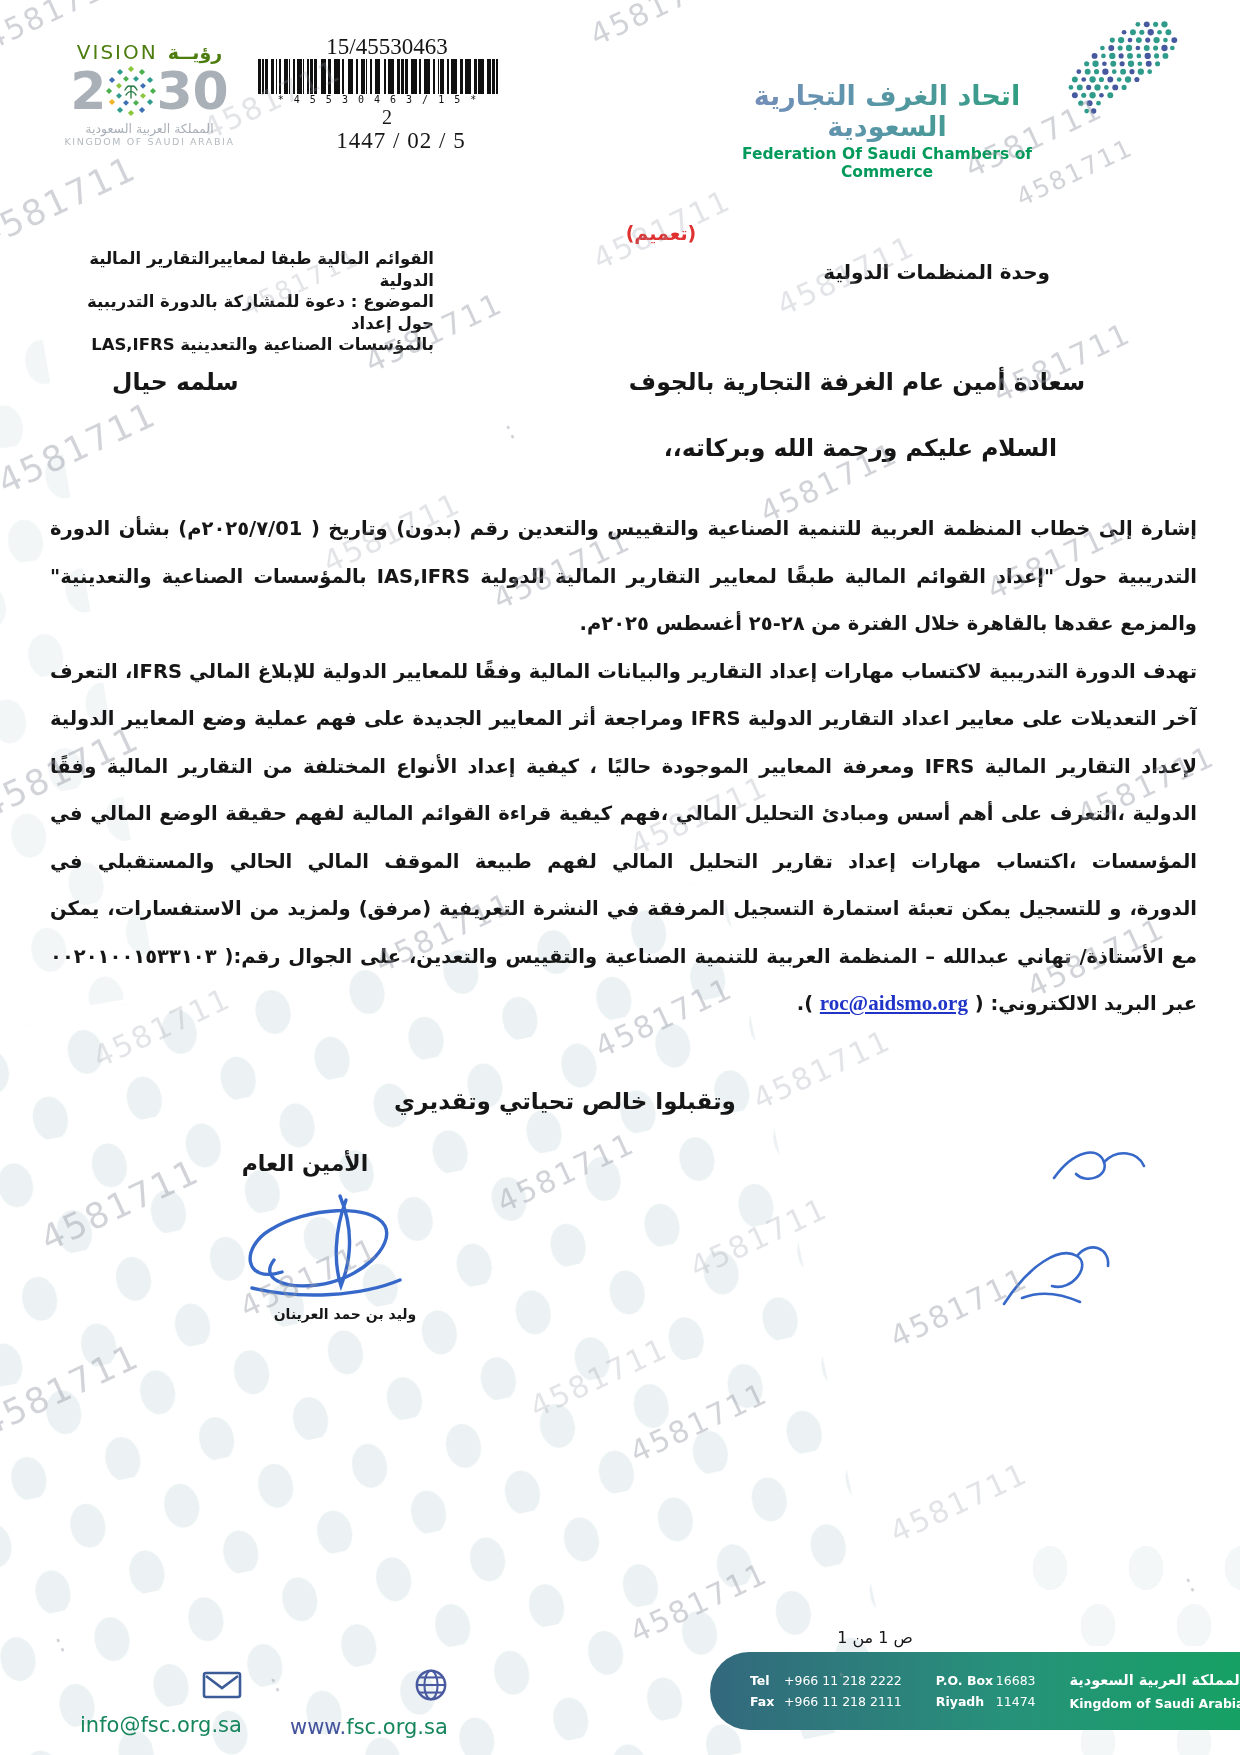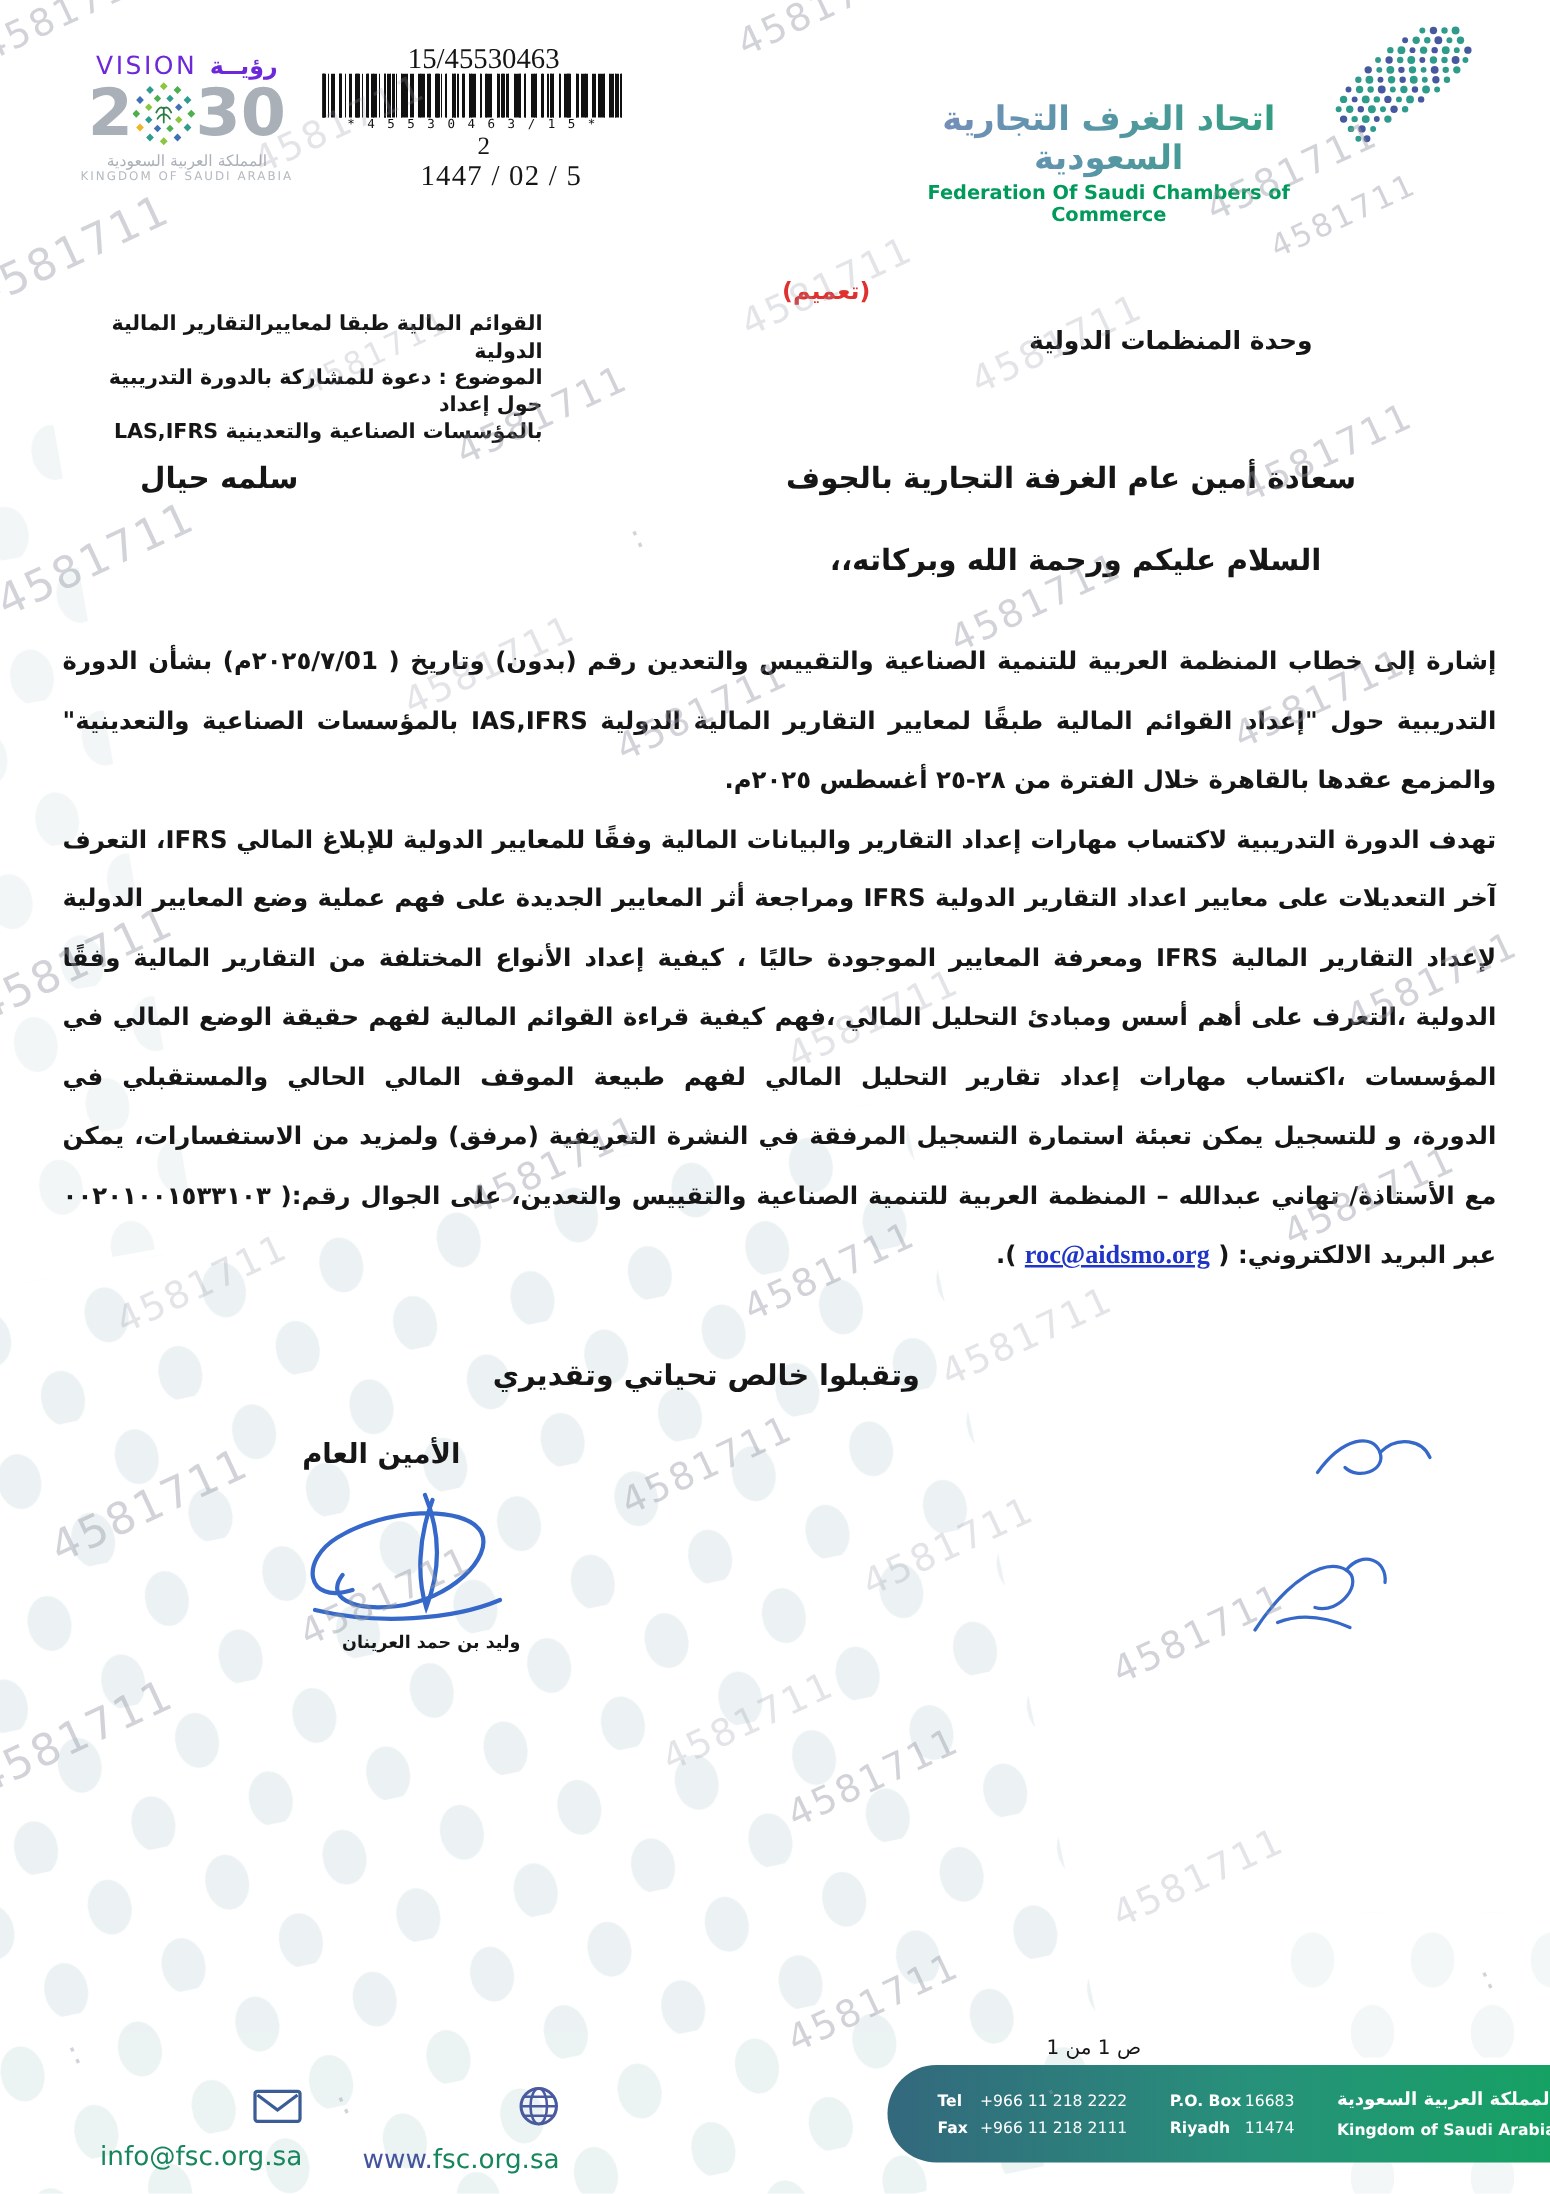--- a/index.html
+++ b/index.html
@@ -18,21 +18,21 @@
   .wm{position:absolute;z-index:5;pointer-events:none;color:#9298a4;opacity:.42;
       font-size:30px;letter-spacing:2px;transform:rotate(-25deg);white-space:nowrap;
       font-family:"DejaVu Sans",sans-serif;}
   .wm-lg{font-size:35px;}
   .wm-sm{font-size:25px;}
   .wm-b{opacity:.26;}
   .wm-colon{font-size:26px;letter-spacing:0;}
   
   .vision{position:absolute;left:62px;top:40px;width:175px;text-align:center;z-index:2;color:#a6adb4;}
   .vision-row1{display:flex;justify-content:center;align-items:baseline;gap:10px;
-               font-size:20px;letter-spacing:2px;color:#6d28d9;}
+               font-size:20px;letter-spacing:2px;color:#4d7c0f;}
   .vision-ar{font-size:19px;font-weight:bold;letter-spacing:0;}
   .vision-row2{display:flex;justify-content:center;align-items:center;font-size:52px;
                font-weight:bold;color:#a9b0b7;line-height:1.05;}
   .vision-row3{font-size:12.5px;margin-top:2px;color:#a9b0b7;}
   .vision-row4{font-size:9.5px;letter-spacing:1.6px;color:#b4bac0;}
   .serial{position:absolute;left:287px;top:34px;width:200px;text-align:center;z-index:2;
           font-family:"Liberation Serif",serif;font-size:23px;color:#141414;}
   .barcode{position:absolute;left:258px;top:59px;width:240px;height:35px;z-index:2;background-color:#fff;
     background-image:
       repeating-linear-gradient(90deg,#101010 0 2px, rgba(0,0,0,0) 2px 7px),

